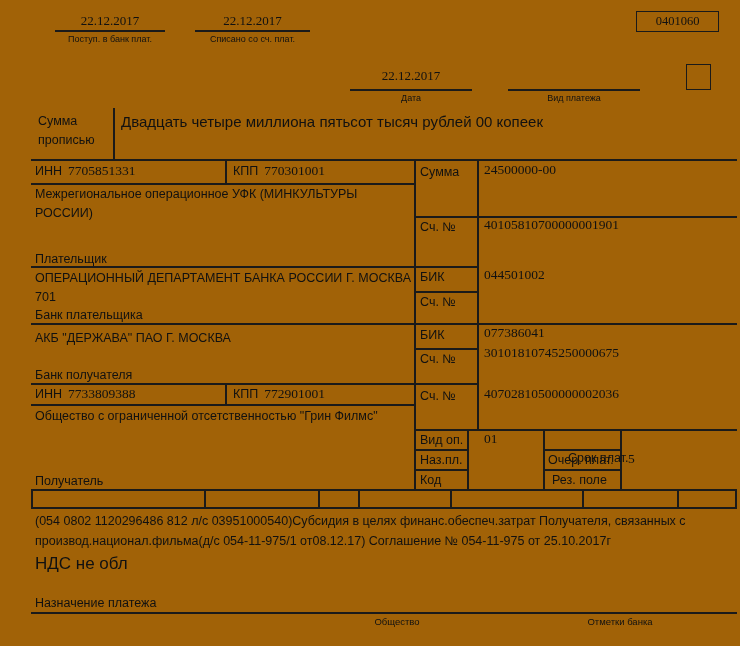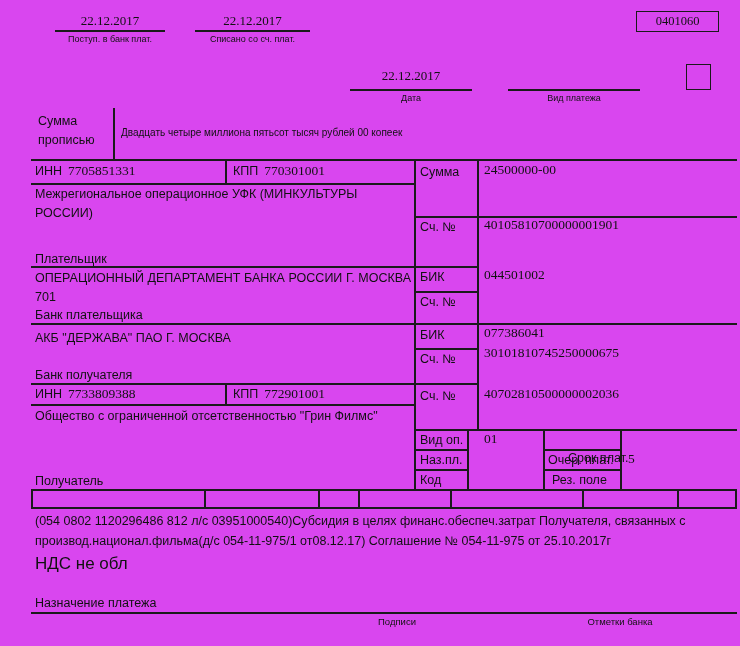--- a/index.html
+++ b/index.html
@@ -1,17 +1,17 @@
 <!DOCTYPE html>
 <html><head>
 <meta charset="utf-8">
 <style>
   html,body{margin:0;padding:0;background:#fff;}
   #doc{
-    position:relative;width:740px;height:646px;background:#d946ef;
+    position:relative;width:740px;height:646px;background:#a16207;
     font-family:"Liberation Sans","DejaVu Sans",sans-serif;color:#111;
     overflow:hidden;
   }
   .abs{position:absolute;}
   .hl{position:absolute;height:2px;background:#1a1a1a;}
   .vl{position:absolute;width:2px;background:#1a1a1a;}
   .sans{font-family:"Liberation Sans","DejaVu Sans",sans-serif;}
   .serif{font-family:"Liberation Serif","DejaVu Serif",serif;}
   .lbl{font-size:12.5px;line-height:14px;}
   .small{font-size:9px;line-height:10px;}
@@ -40,21 +40,21 @@
 
   <div class="abs serif center" style="left:350px;top:68px;width:122px;font-size:13px;">22.12.2017</div>
   <div class="hl" style="left:350px;top:89px;width:122px;"></div>
   <div class="abs sans small center" style="left:350px;top:93px;width:122px;">Дата</div>
   <div class="hl" style="left:508px;top:89px;width:132px;"></div>
   <div class="abs sans small center" style="left:508px;top:93px;width:132px;">Вид платежа</div>
   <div class="box" style="left:686px;top:64px;width:25px;height:26px;"></div>
 
   <div class="abs sans name" style="left:38px;top:112px;width:74px;">Сумма прописью</div>
   <div class="vl" style="left:113px;top:108px;height:51px;"></div>
-  <div class="abs sans" style="left:121px;top:127px;width:600px;font-size:10px;">Двадцать четыре миллиона пятьсот тысяч рублей 00 копеек</div>
+  <div class="abs sans" style="left:121px;top:113px;width:600px;font-size:15px;">Двадцать четыре миллиона пятьсот тысяч рублей 00 копеек</div>
   <div class="hl" style="left:31px;top:159px;width:706px;"></div>
 
   <div class="vl" style="left:414px;top:159px;height:330px;"></div>
   <div class="vl" style="left:477px;top:159px;height:270px;"></div>
 
   <div class="abs pair" style="left:35px;top:163px;">
     <span class="sans lbl">ИНН</span>
     <span class="serif val">7705851331</span>
   </div>
   <div class="vl" style="left:225px;top:159px;height:24px;"></div>
@@ -136,16 +136,16 @@
   <div class="vl" style="left:735px;top:489px;height:18px;"></div>
   <div class="hl" style="left:31px;top:507px;width:706px;"></div>
 
   <div class="abs sans" style="left:35px;top:514px;width:700px;font-size:12.5px;">(054 0802 1120296486 812 л/с 03951000540)Субсидия в целях финанс.обеспеч.затрат Получателя, связанных с</div>
   <div class="abs sans" style="left:35px;top:534px;width:700px;font-size:12.5px;">производ.национал.фильма(д/с 054-11-975/1 от08.12.17) Соглашение № 054-11-975 от 25.10.2017г</div>
   <div class="abs sans" style="left:35px;top:554px;width:700px;font-size:17px;">НДС не обл</div>
 
   <div class="abs sans lbl" style="left:35px;top:596px;">Назначение платежа</div>
   <div class="hl" style="left:31px;top:612px;width:706px;"></div>
 
-  <div class="abs sans center" style="left:327px;top:616px;width:140px;font-size:9.5px;">Подписи</div>
+  <div class="abs sans center" style="left:327px;top:616px;width:140px;font-size:9.5px;">Общество</div>
   <div class="abs sans center" style="left:553px;top:616px;width:134px;font-size:9.5px;">Отметки банка</div>
 
 </div>
 
 </body></html>

